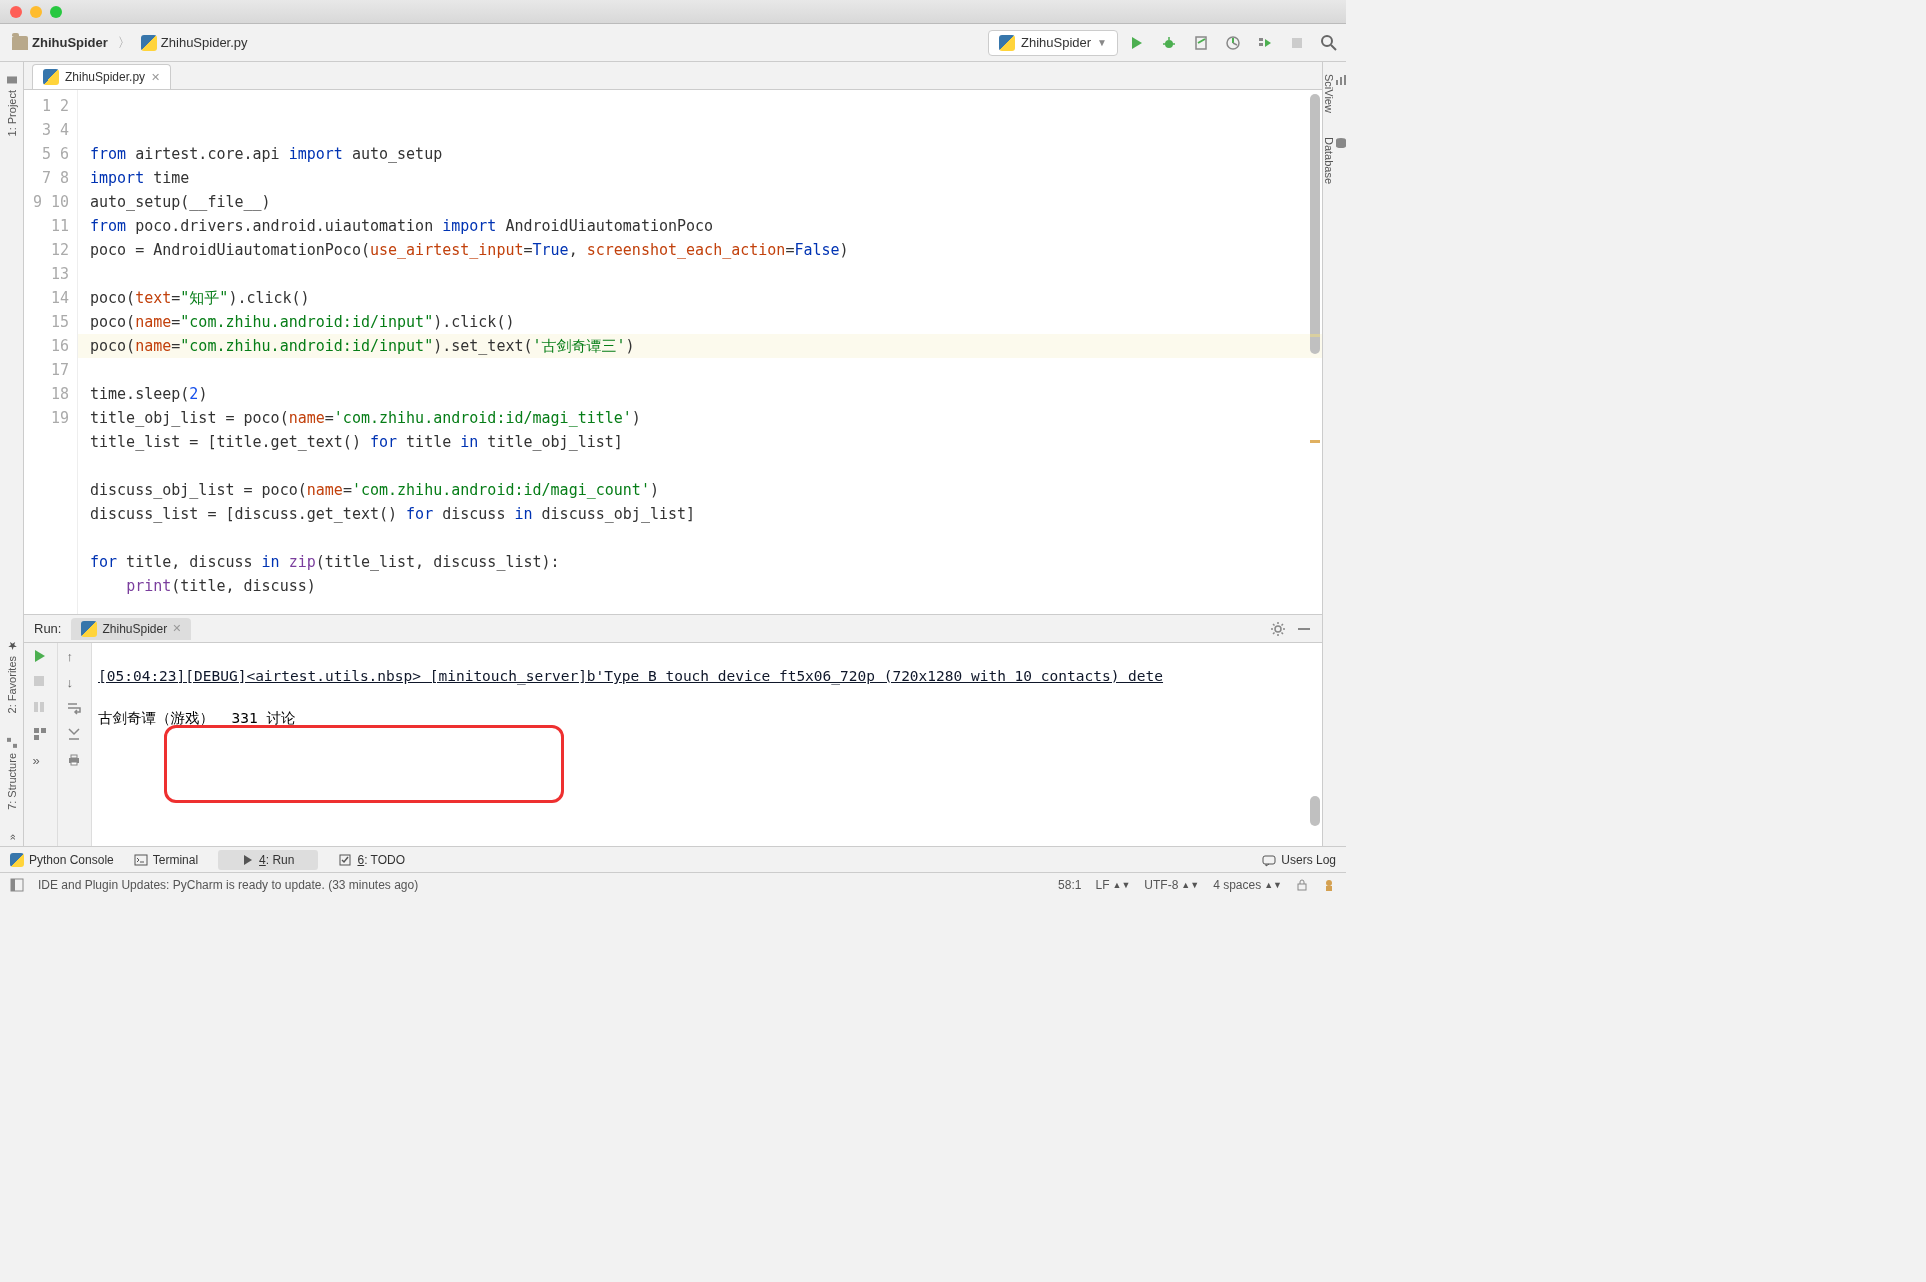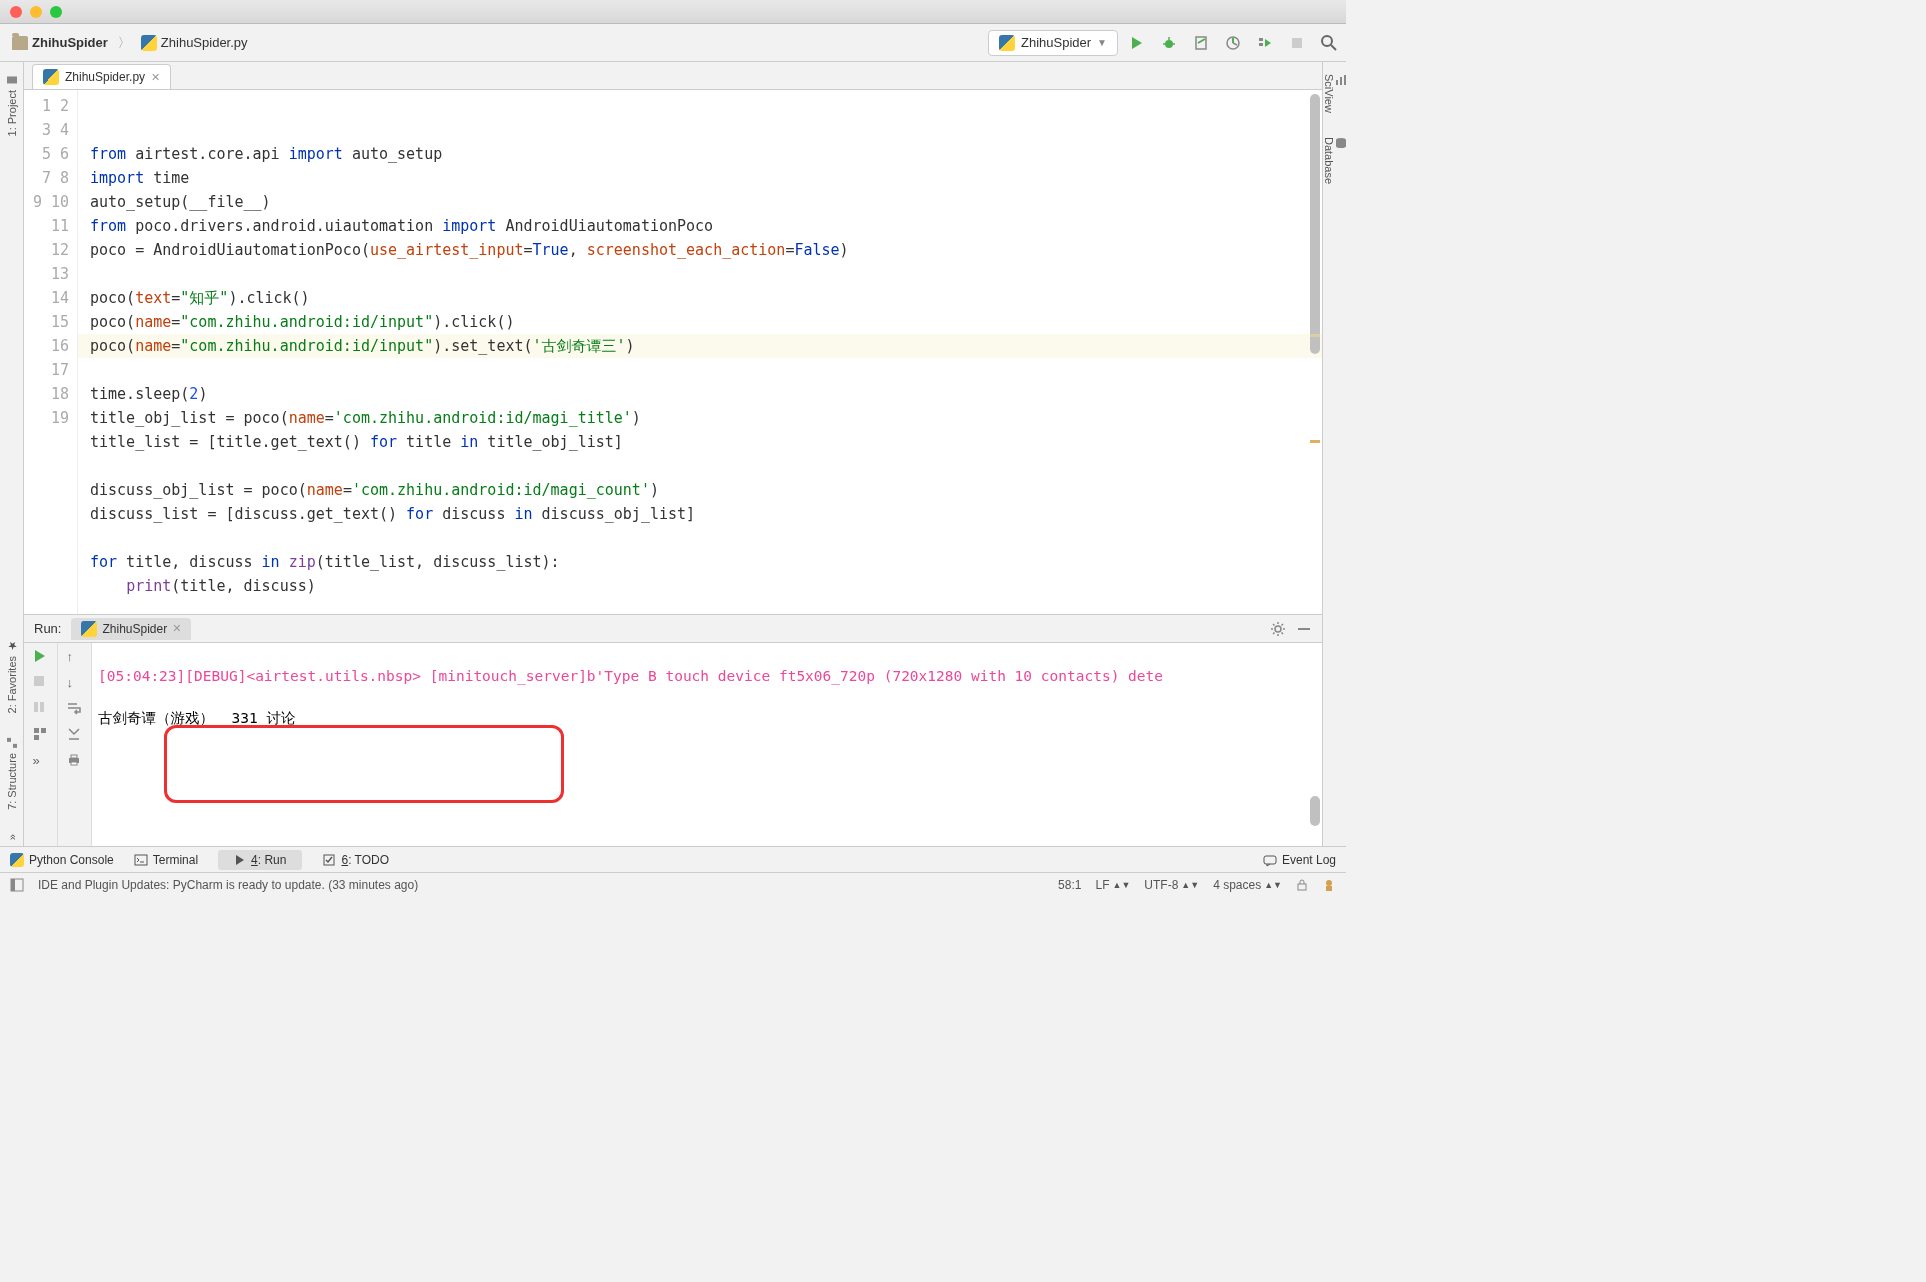--- a/index.html
+++ b/index.html
@@ -65,29 +65,29 @@
 
 .run-panel { height: 232px; border-top: 1px solid #ccc; background: #fff; display: flex; flex-direction: column; }
 .run-header { height: 28px; background: #f2f2f2; border-bottom: 1px solid #ccc; display: flex; align-items: center; padding: 0 10px; gap: 10px; }
 .run-tab { background: #ddd; padding: 3px 10px; border-radius: 4px 4px 0 0; display: flex; align-items: center; gap: 5px; font-size: 12px; }
 .run-header-spacer { flex: 1; }
 .run-body { flex: 1; display: flex; overflow: hidden; }
 .run-controls { width: 34px; background: #f2f2f2; border-right: 1px solid #ddd; display: flex; flex-direction: column; align-items: center; padding: 6px 0; gap: 10px; }
 .run-controls2 { width: 34px; background: #f2f2f2; border-right: 1px solid #ddd; display: flex; flex-direction: column; align-items: center; padding: 6px 0; gap: 10px; }
 .ctrl-icon { width: 16px; height: 16px; cursor: pointer; color: #666; }
 .console { flex: 1; font-family: "Menlo", "Consolas", monospace; font-size: 14.5px; line-height: 21px; padding: 2px 6px; overflow: hidden; position: relative; white-space: pre; }
-.log-line { color: #ec4899; }
+.log-line { color: #0f172a; text-decoration: underline; }
 .plain-line { color: #000; }
 .red-box { position: absolute; border: 3px solid #ee3030; border-radius: 12px; left: 72px; top: 82px; width: 400px; height: 78px; pointer-events: none; }
 .console-scroll-thumb { position: absolute; right: 2px; bottom: 20px; width: 10px; height: 30px; background: #c0c0c0; border-radius: 5px; }
 
 
 .bottombar { height: 26px; background: #f2f2f2; border-top: 1px solid #ccc; display: flex; align-items: center; padding: 0 10px; gap: 20px; }
 .bottom-item { display: flex; align-items: center; gap: 5px; font-size: 12px; cursor: pointer; }
-.bottom-item.active { background: #ddd; padding: 3px 16px; border-radius: 3px; }
+.bottom-item.active { background: #ddd; padding: 3px 24px; border-radius: 3px; }
 .bottombar-spacer { flex: 1; }
 
 
 .statusbar { height: 24px; background: #f2f2f2; border-top: 1px solid #ccc; display: flex; align-items: center; padding: 0 10px; font-size: 12px; color: #555; gap: 14px; }
 .statusbar-spacer { flex: 1; }
 .status-item { display: flex; align-items: center; gap: 3px; }
 
 svg { display: block; }
 </style>
 </head>
@@ -374,21 +374,21 @@
         <path d="M4 7 L6 9 L10 4" stroke="#555" fill="none" stroke-width="1.5"></path>
       </svg>
     <span><u>6</u>: TODO</span>
   </div>
   <div class="bottombar-spacer"></div>
   <div class="bottom-item">
     <svg width="14" height="14" viewBox="0 0 14 14">
         <rect x="1" y="3" width="12" height="8" rx="2" fill="none" stroke="#555"></rect>
         <path d="M4 11 L4 13 L7 11" fill="none" stroke="#555"></path>
       </svg>
-    <span>Event Log</span>
+    <span>Users Log</span>
   </div>
 </div>
 
 <div class="statusbar">
   <svg width="14" height="14" viewBox="0 0 14 14">
       <rect x="1" y="1" width="12" height="12" fill="none" stroke="#888"></rect>
       <rect x="1" y="1" width="4" height="12" fill="#888"></rect>
     </svg>
   <span>IDE and Plugin Updates: PyCharm is ready to update. (33 minutes ago)</span>
   <div class="statusbar-spacer"></div>

